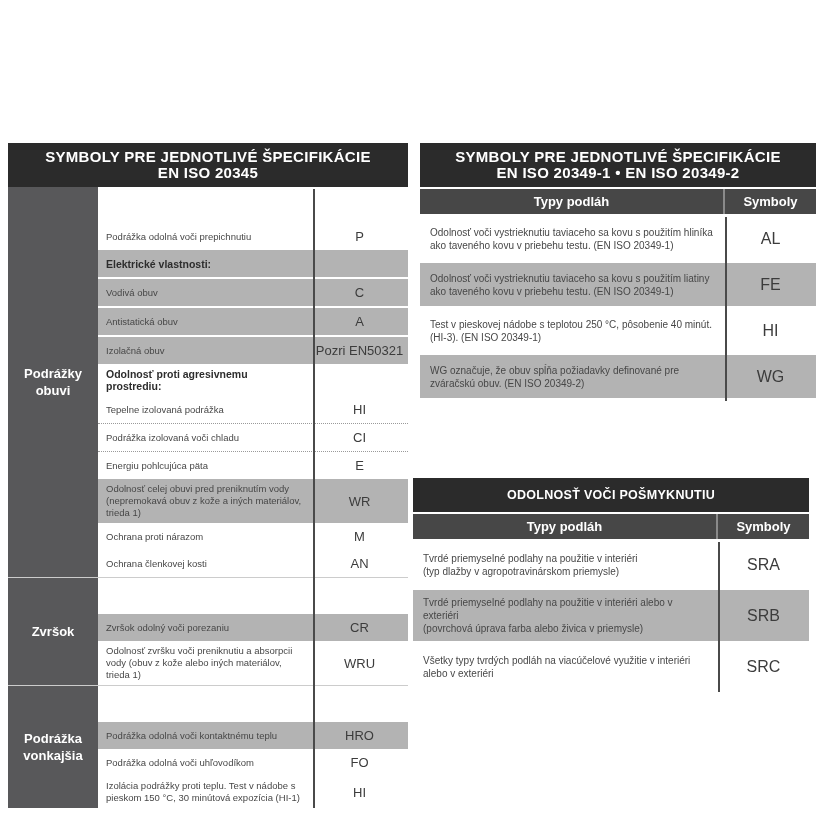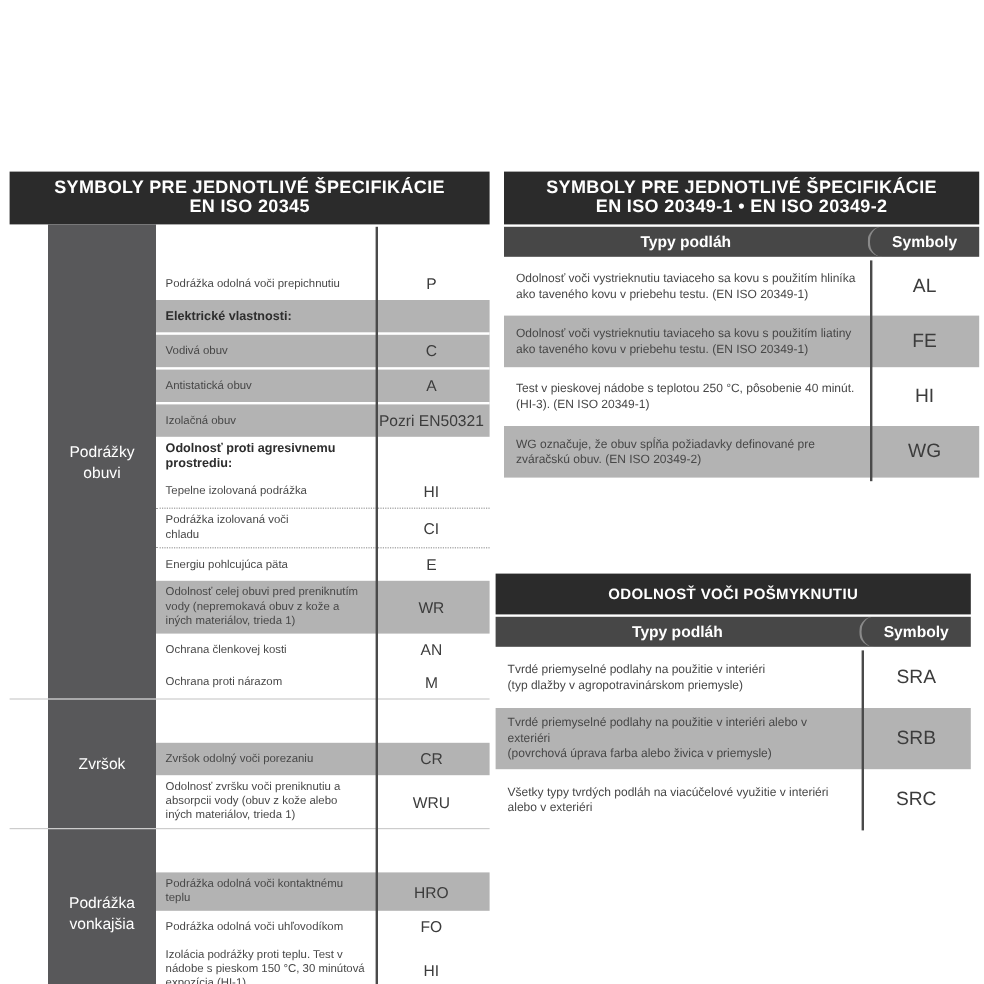--- a/index.html
+++ b/index.html
@@ -17,30 +17,30 @@
     letter-spacing:.3px;font-size:15px;line-height:16px;padding:6px 4px;
   }
   .hdr.single{padding:9px 4px;font-size:12.5px;}
 
   
   .colhdr{
     display:flex;background:var(--colhdr,#474747);color:#fff;font-weight:bold;
     font-size:13px;margin-top:2px;margin-bottom:3px;height:25px;
   }
   .colhdr .ch-desc{flex:1;display:flex;align-items:center;justify-content:center;}
-  .colhdr .ch-sym{width:91px;display:flex;align-items:center;justify-content:center;border-left:2px solid #8a8a8a;border-radius:12px;}
+  .colhdr .ch-sym{width:91px;display:flex;align-items:center;justify-content:center;border-left:2px solid #8a8a8a;}
 
   
   .body{position:relative;}
   .section{display:flex;}
   .section + .section{border-top:1px solid #cccccc;}
   .cat{
-    width:90px;background:var(--cat,#58585a);color:#fff;font-weight:normal;
+    width:90px;background:var(--cat,#58585a);color:#fff;font-weight:bold;
     font-size:13px;line-height:17px;text-align:center;white-space:pre-line;
-    display:flex;align-items:center;justify-content:center;flex-shrink:0;margin-left:32px;
+    display:flex;align-items:center;justify-content:center;flex-shrink:0;
   }
   .rows{flex:1;display:flex;flex-direction:column;margin-top:36px;}
   .lrow{display:flex;min-height:27px;}
   .lrow.gray{background:var(--rowgray,#b3b3b3);}
   .lrow.gray + .lrow.gray{border-top:2px solid #fff;}
   .lrow.dotted{border-bottom:1px dotted #9a9a9a;gap:34px;}
   .lrow .desc{
     flex:1;padding:4px 6px 4px 8px;font-size:9.5px;line-height:12px;
     color:#474747;display:flex;align-items:center;white-space:pre-line;
   }
@@ -119,26 +119,26 @@
             </div>
             <div class="lrow">
               <div class="desc">Energiu pohlcujúca päta</div>
               <div class="sym">E</div>
             </div>
             <div class="lrow gray">
               <div class="desc">Odolnosť celej obuvi pred preniknutím vody (nepremokavá obuv z kože a iných materiálov, trieda 1)</div>
               <div class="sym">WR</div>
             </div>
             <div class="lrow">
+              <div class="desc">Ochrana proti nárazom</div>
+              <div class="sym">M</div>
+            </div>
+            <div class="lrow">
               <div class="desc">Ochrana členkovej kosti</div>
               <div class="sym">AN</div>
-            </div>
-            <div class="lrow">
-              <div class="desc">Ochrana proti nárazom</div>
-              <div class="sym">M</div>
             </div>
           </div>
         </div>
         <div class="section">
           <div class="cat">Zvršok</div>
           <div class="rows">
             <div class="lrow gray">
               <div class="desc">Zvršok odolný voči porezaniu</div>
               <div class="sym">CR</div>
             </div>

